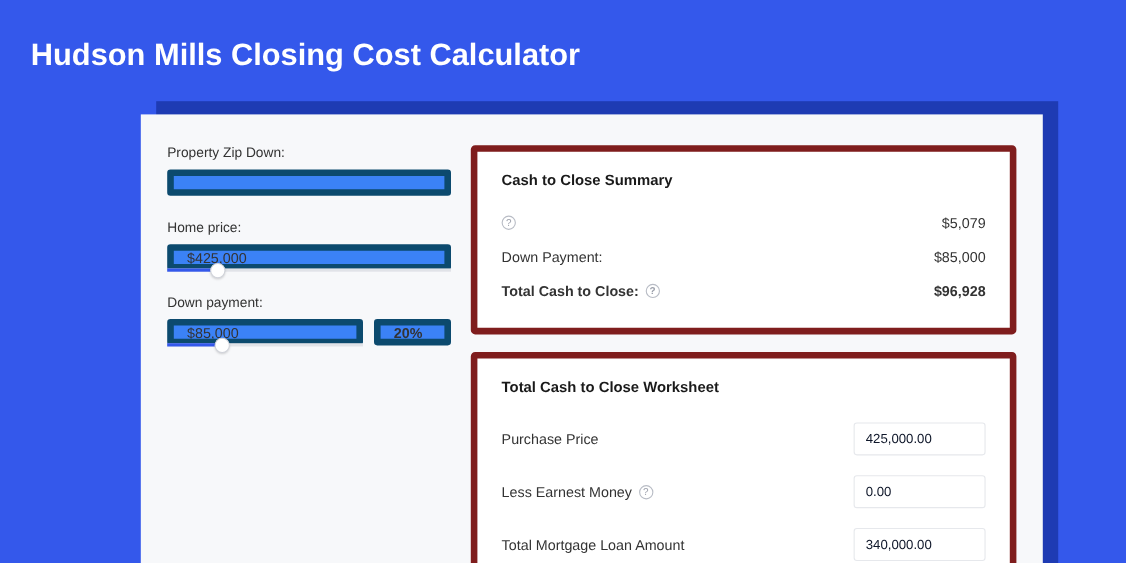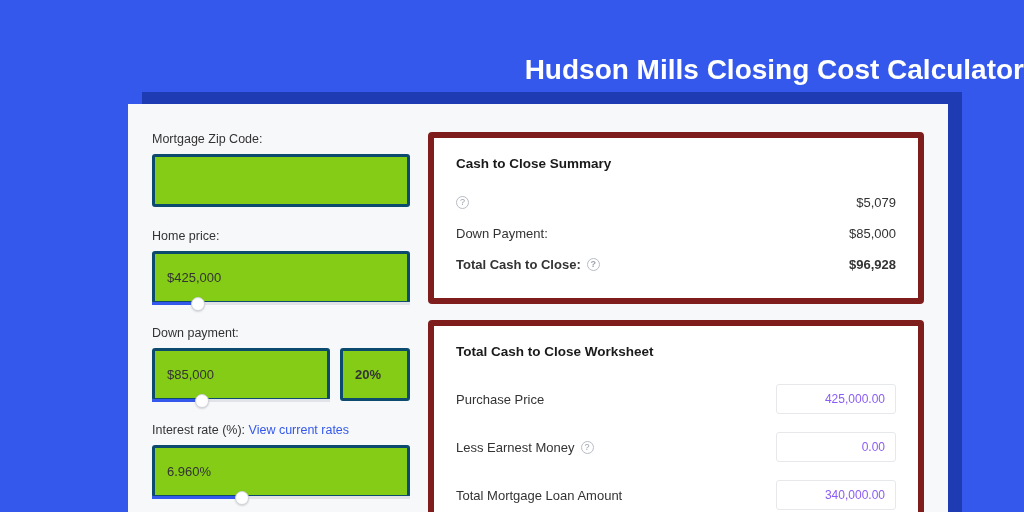--- a/index.html
+++ b/index.html
@@ -1,58 +1,58 @@
 <!DOCTYPE html>
 <html><head>
 <meta charset="utf-8">
 <style>
   * { box-sizing: border-box; margin: 0; padding: 0; }
   html, body { width: 1024px; height: 512px; overflow: hidden; font-family: Arial, Helvetica, sans-serif; }
   body { background: #3458eb; }
-  .page-title { color: #fff; text-align: right; font-weight: 700; font-size: 28px; padding-top: 54px; margin-left: 28px; }
+  .page-title { color: #fff; text-align: left; font-weight: 700; font-size: 28px; padding-top: 34px; margin-left: 28px; }
   .stage { position: absolute; left: 128px; top: 96px; width: 820px; height: 440px; }
   .shadow { position: absolute; left: 14px; top: -4px; width: 820px; height: 440px; background: #1e3bb3; }
   .panel { position: absolute; left: 0; top: 8px; width: 820px; height: 432px; background: #f7f8fa; }
   .content { display: flex; padding: 28px 24px; gap: 18px; }
   .left { width: 258px; flex-shrink: 0; }
   .right { flex: 1; }
   .form-label { font-size: 12.5px; color: #333; margin-bottom: 8px; display: block; }
   .form-group { margin-bottom: 22px; }
-  .input { width: 100%; height: 53px; background: #84cc16; border: 3px solid #0c4a6e; border-radius: 3px; padding: 0 12px; font-size: 13px; color: #333; }
+  .input { width: 100%; height: 24px; background: #3b82f6; border: 6px solid #0c4a6e; border-radius: 3px; padding: 0 12px; font-size: 13px; color: #333; }
   .slider-wrap { position: relative; }
   .slider-track { position: absolute; left: 0; right: 0; bottom: -1px; height: 3px; background: #e1e3e8; }
   .slider-fill { position: absolute; left: 0; bottom: -1px; height: 3px; background: #3458eb; }
   .slider-thumb { position: absolute; bottom: -7px; width: 14px; height: 14px; border-radius: 50%; background: #fff; border: 1px solid #d0d3da; box-shadow: 0 1px 2px rgba(0,0,0,0.15); cursor: pointer; }
   .dp-row { display: flex; gap: 10px; }
   .dp-row .slider-wrap { flex: 1; }
   .dp-row .pct { width: 70px; font-weight: bold; }
   .link { color: #3458eb; font-size: 12.5px; text-decoration: none; cursor: pointer; }
   .card { background: #fff; border: 6px solid #7f1d1d; border-radius: 4px; padding: 18px 22px; margin-bottom: 16px; }
   .card-title { font-size: 13.5px; font-weight: 700; color: #1a1a1a; margin-bottom: 16px; }
   .summary-row { display: flex; justify-content: space-between; align-items: center; font-size: 13px; color: #333; padding: 8px 0; }
   .summary-row.total { font-weight: 700; }
   .summary-label { display: flex; align-items: center; gap: 6px; }
   .help-icon { width: 13px; height: 13px; border: 1px solid #b8bcc5; border-radius: 50%; display: inline-flex; align-items: center; justify-content: center; font-size: 9px; color: #9ca0ab; cursor: pointer; line-height: 1; }
   .ws-row { display: flex; justify-content: space-between; align-items: center; font-size: 13px; color: #333; padding: 9px 0; }
-  .ws-input { width: 120px; height: 30px; background: #fff; border: 1px solid #e6e8ec; border-radius: 3px; padding: 0 10px; font-size: 12px; color: #8b5cf6; text-align: right; }
+  .ws-input { width: 120px; height: 30px; background: #fff; border: 1px solid #e6e8ec; border-radius: 3px; padding: 0 10px; font-size: 12px; color: #0f172a; text-align: left; }
 </style>
 </head>
 <body>
 
 <h1 class="page-title">Hudson Mills Closing Cost Calculator</h1>
 
 <div class="stage">
   <div class="shadow"></div>
   <div class="panel">
     <div class="content">
 
       <div class="left">
 
         <div class="form-group">
-          <label class="form-label">Mortgage Zip Code:</label>
+          <label class="form-label">Property Zip Down:</label>
           <input class="input" value="" style="">
         </div>
 
         <div class="form-group">
           <label class="form-label">Home price:</label>
           <div class="slider-wrap">
             <input class="input" value="$425,000" style="">
             <div class="slider-track"></div>
             <div class="slider-fill" style="width:18%"></div>
             <div class="slider-thumb" style="left:calc(18% - 7px)"></div>
@@ -65,31 +65,20 @@
             <div class="slider-wrap">
               <input class="input" value="$85,000" style="">
               <div class="slider-track"></div>
               <div class="slider-fill" style="width:28%"></div>
               <div class="slider-thumb" style="left:calc(28% - 7px)"></div>
             </div>
             <input class="input pct" value="20%" style="">
           </div>
         </div>
 
-        <div class="form-group">
-          <label class="form-label">
-            <span>Interest rate (%): </span><a class="link">View current rates</a>
-          </label>
-          <div class="slider-wrap">
-            <input class="input" value="6.960%" style="">
-            <div class="slider-track"></div>
-            <div class="slider-fill" style="width:35%"></div>
-            <div class="slider-thumb" style="left:calc(35% - 7px)"></div>
-          </div>
-        </div>
 
       </div>
 
       <div class="right">
 
         <div class="card">
           <div class="card-title">Cash to Close Summary</div>
 
           <div class="summary-row">
             <div class="summary-label">

